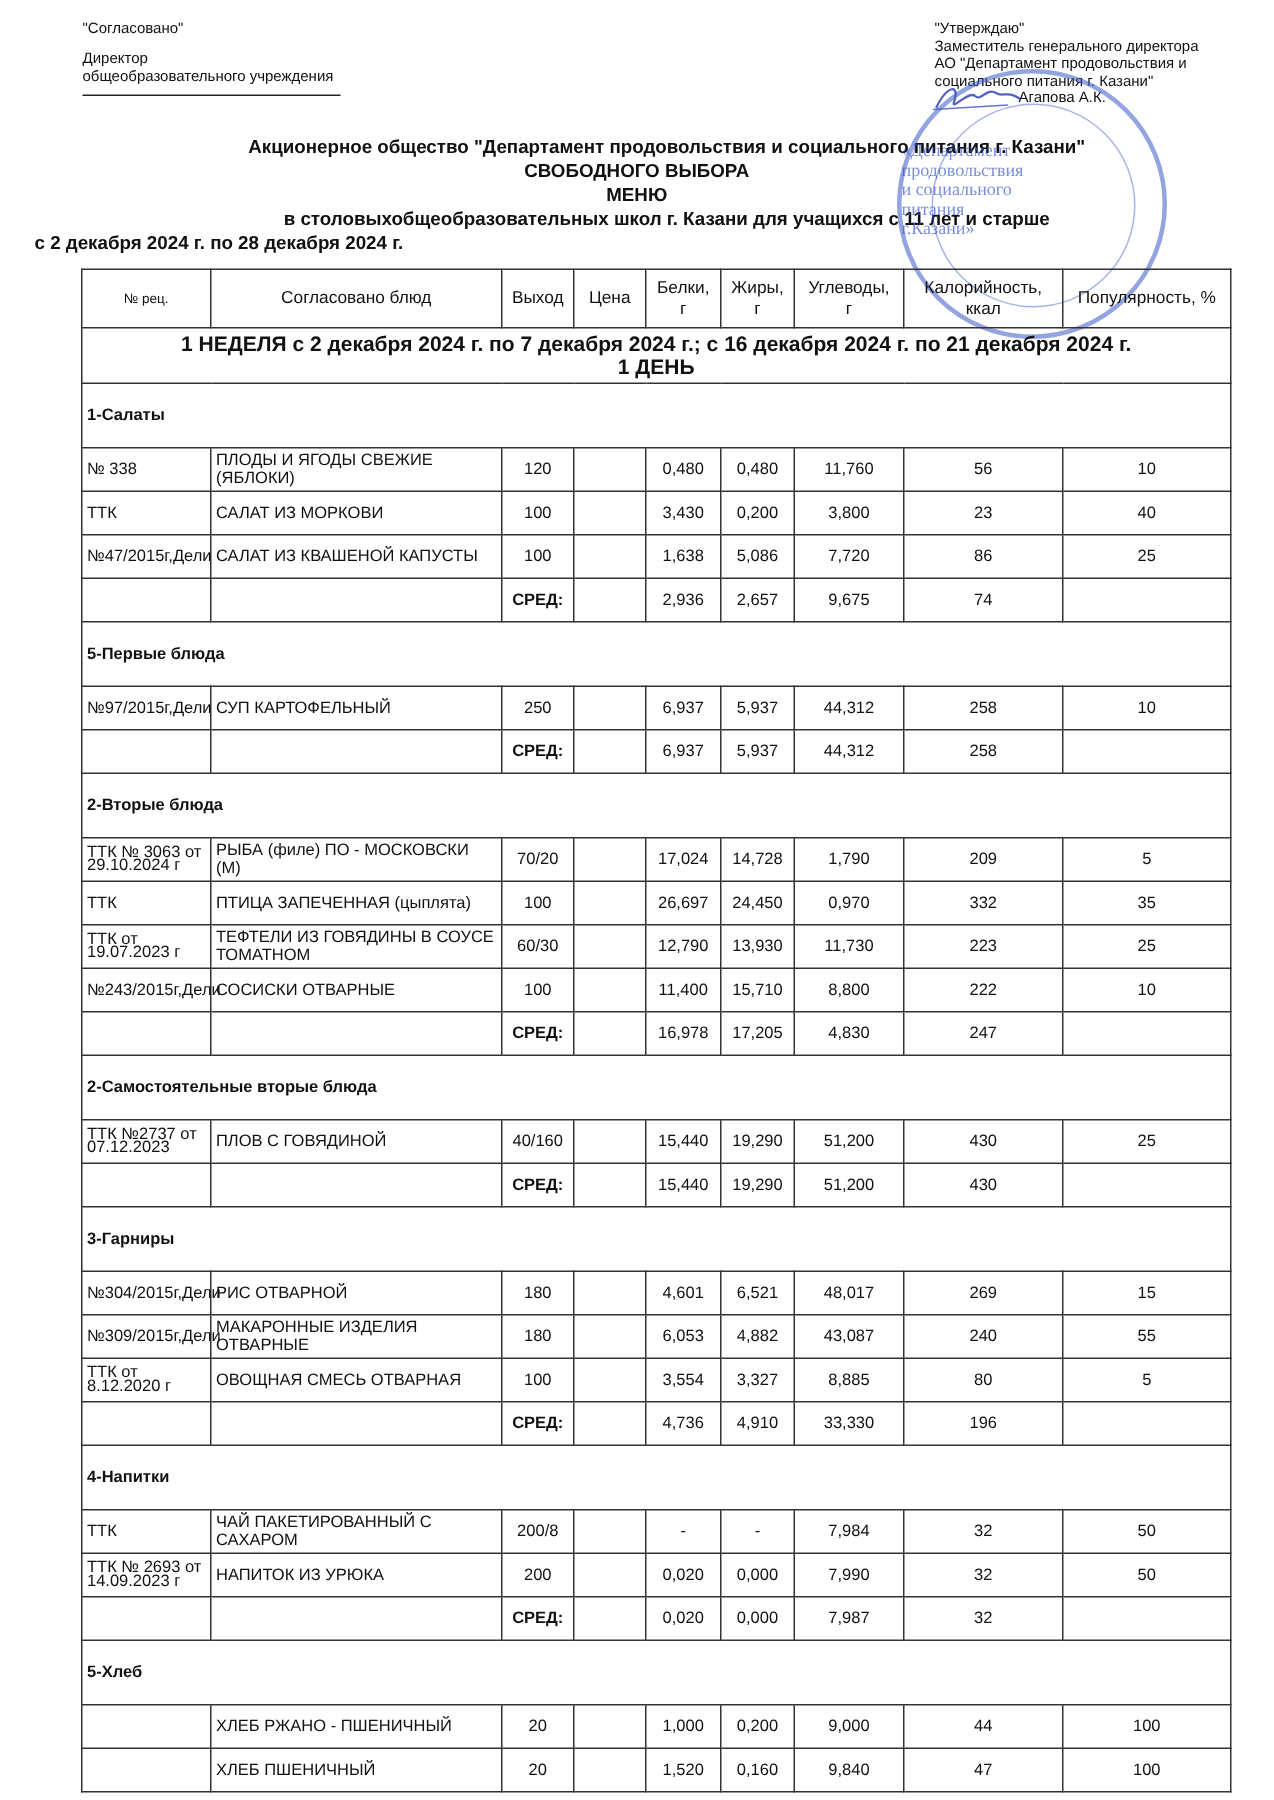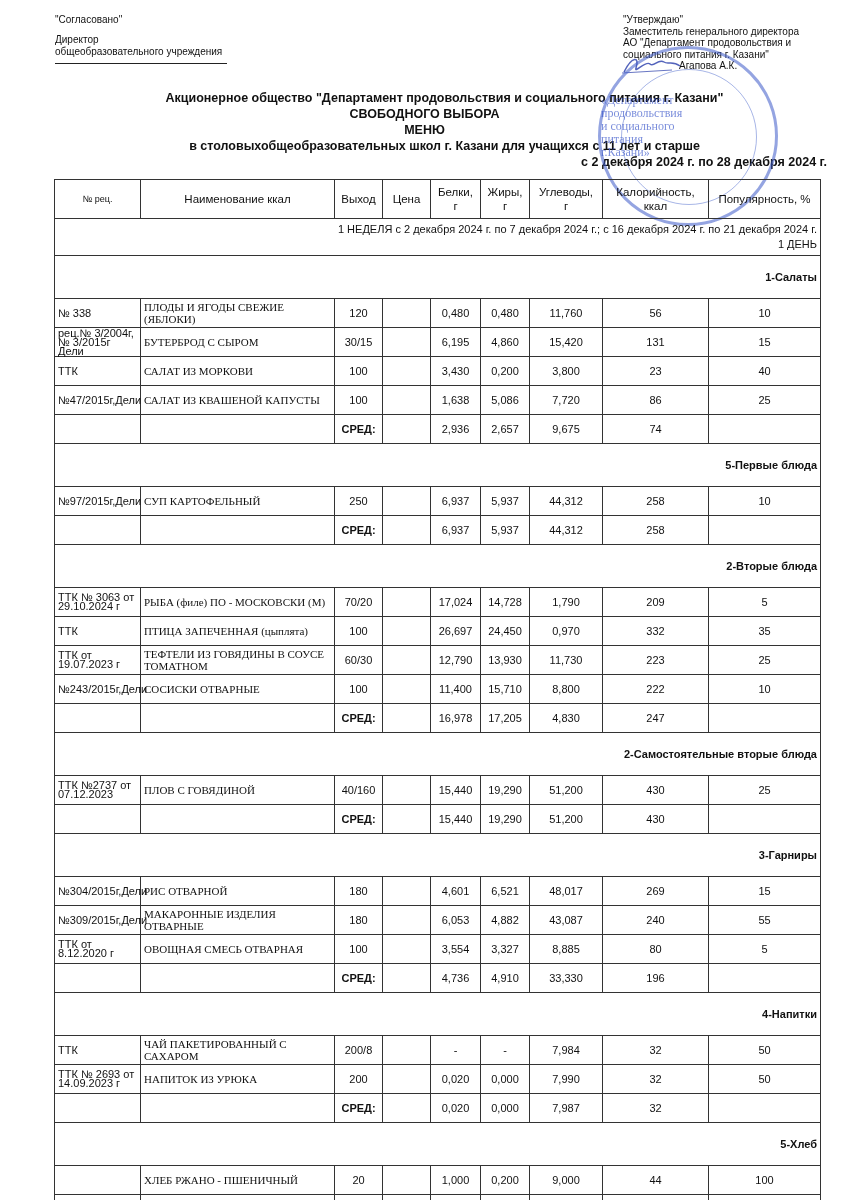--- a/index.html
+++ b/index.html
@@ -6,38 +6,38 @@
   body { width:849px; height:1200px; position:relative; overflow:hidden;
          font-family:"Liberation Sans", sans-serif; color:#111; }
   .approve-left { position:absolute; left:55px; top:14px; font-size:10px; line-height:12px; }
   .approve-left .gap { height:8px; }
   .approve-left .sigline { width:172px; border-bottom:1px solid #222; margin-top:5px; }
   .approve-right { position:absolute; left:623px; top:14px; font-size:10px; line-height:11.5px; }
   .approve-right .signer { margin-left:56px; }
   .titles { position:absolute; left:0; top:90px; width:849px; text-align:center; font-weight:bold; font-size:12.5px; line-height:16px; }
   .titles .t1 { margin-left:40px; }
   .titles .t4 { margin-left:40px; }
-  .titles .t5 { text-align:right; padding-right:22px; }
+  .titles .t5 { text-align:left; padding-right:22px;margin-left:23px; }
   .stamp { position:absolute; left:598px; top:46px; width:180px; height:180px; border-radius:50%;
            border:3px solid rgba(60,90,200,0.55); box-sizing:border-box; pointer-events:none; }
   .stamp .inner { position:absolute; left:20px; top:20px; width:134px; height:134px; border-radius:50%;
            border:1.5px solid rgba(60,90,200,0.45); }
   .stamp .center { position:absolute; left:0; top:45px; width:100%; 
            font-family:"Liberation Serif", serif; font-size:12px; line-height:13px; color:rgba(50,80,200,0.65); }
   .signature { position:absolute; left:622px; top:54px; width:60px; height:22px; pointer-events:none; }
   table.menu { position:absolute; left:54px; top:179px; border-collapse:collapse; table-layout:fixed; width:766px; }
   table.menu td, table.menu th { border:1px solid #333; font-size:11px; padding:0 3px; vertical-align:middle; }
   table.menu th { font-weight:normal; font-size:11.5px; line-height:14px; height:38px; text-align:center; }
   th.code-h { font-size:9px !important;margin-left:24px; }
   td.code { font-size:7.5px; line-height:9px;margin-left:16px; }
-  td.name { text-align:left; font-size:10.5px; line-height:12px;font-family:Liberation Serif, serif; }
+  td.name { text-align:left; font-size:10.5px; line-height:12px; }
   td.num { text-align:center; }
   td.bold { font-weight:bold; }
-  tr.week td { text-align:right; font-size:11px; line-height:15px; font-weight:normal; height:36px; }
-  tr.section td { text-align:right; font-weight:bold; font-size:11px; height:42px; }
+  tr.week td { text-align:center; font-size:14px; line-height:15px; font-weight:bold; height:36px; }
+  tr.section td { text-align:left; font-weight:bold; font-size:11px; height:42px; }
   tr.item td { height:28px; }
   tr.avg td { height:28px; }
 </style>
 </head>
 <body>
 
 <div class="approve-left">
   <div>"Согласовано"</div>
   <div class="gap"></div>
   <div>Директор</div>
@@ -85,21 +85,21 @@
       <col style="width:48px">
     <col style="width:50px">
       <col style="width:49px">
       <col style="width:73px">
       <col style="width:106px">
       <col style="width:112px">
   </colgroup>
   <thead>
     <tr>
       <th class="code-h">№ рец.</th>
-      <th>Наименование ккал</th>
+      <th>Согласовано блюд</th>
       <th>Выход</th>
       <th>Цена</th>
       <th><span>Белки,</span><br><span>г</span></th>
       <th><span>Жиры,</span><br><span>г</span></th>
       <th><span>Углеводы,</span><br><span>г</span></th>
       <th><span>Калорийность,</span><br><span>ккал</span></th>
       <th>Популярность, %</th>
     </tr>
   </thead>
   <tbody id="menu-body">
@@ -114,31 +114,20 @@
         <td class="name">ПЛОДЫ И ЯГОДЫ СВЕЖИЕ (ЯБЛОКИ)</td>
         <td class="num">120</td>
         <td class="num"></td>
         <td class="num">0,480</td>
         <td class="num">0,480</td>
         <td class="num">11,760</td>
         <td class="num">56</td>
         <td class="num">10</td>
       </tr>
       <tr class="item">
-        <td class="code">рец.№ 3/2004г, № 3/2015г Дели</td>
-        <td class="name">БУТЕРБРОД С СЫРОМ</td>
-        <td class="num">30/15</td>
-        <td class="num"></td>
-        <td class="num">6,195</td>
-        <td class="num">4,860</td>
-        <td class="num">15,420</td>
-        <td class="num">131</td>
-        <td class="num">15</td>
-      </tr>
-      <tr class="item">
         <td class="code">ТТК</td>
         <td class="name">САЛАТ ИЗ МОРКОВИ</td>
         <td class="num">100</td>
         <td class="num"></td>
         <td class="num">3,430</td>
         <td class="num">0,200</td>
         <td class="num">3,800</td>
         <td class="num">23</td>
         <td class="num">40</td>
       </tr>

